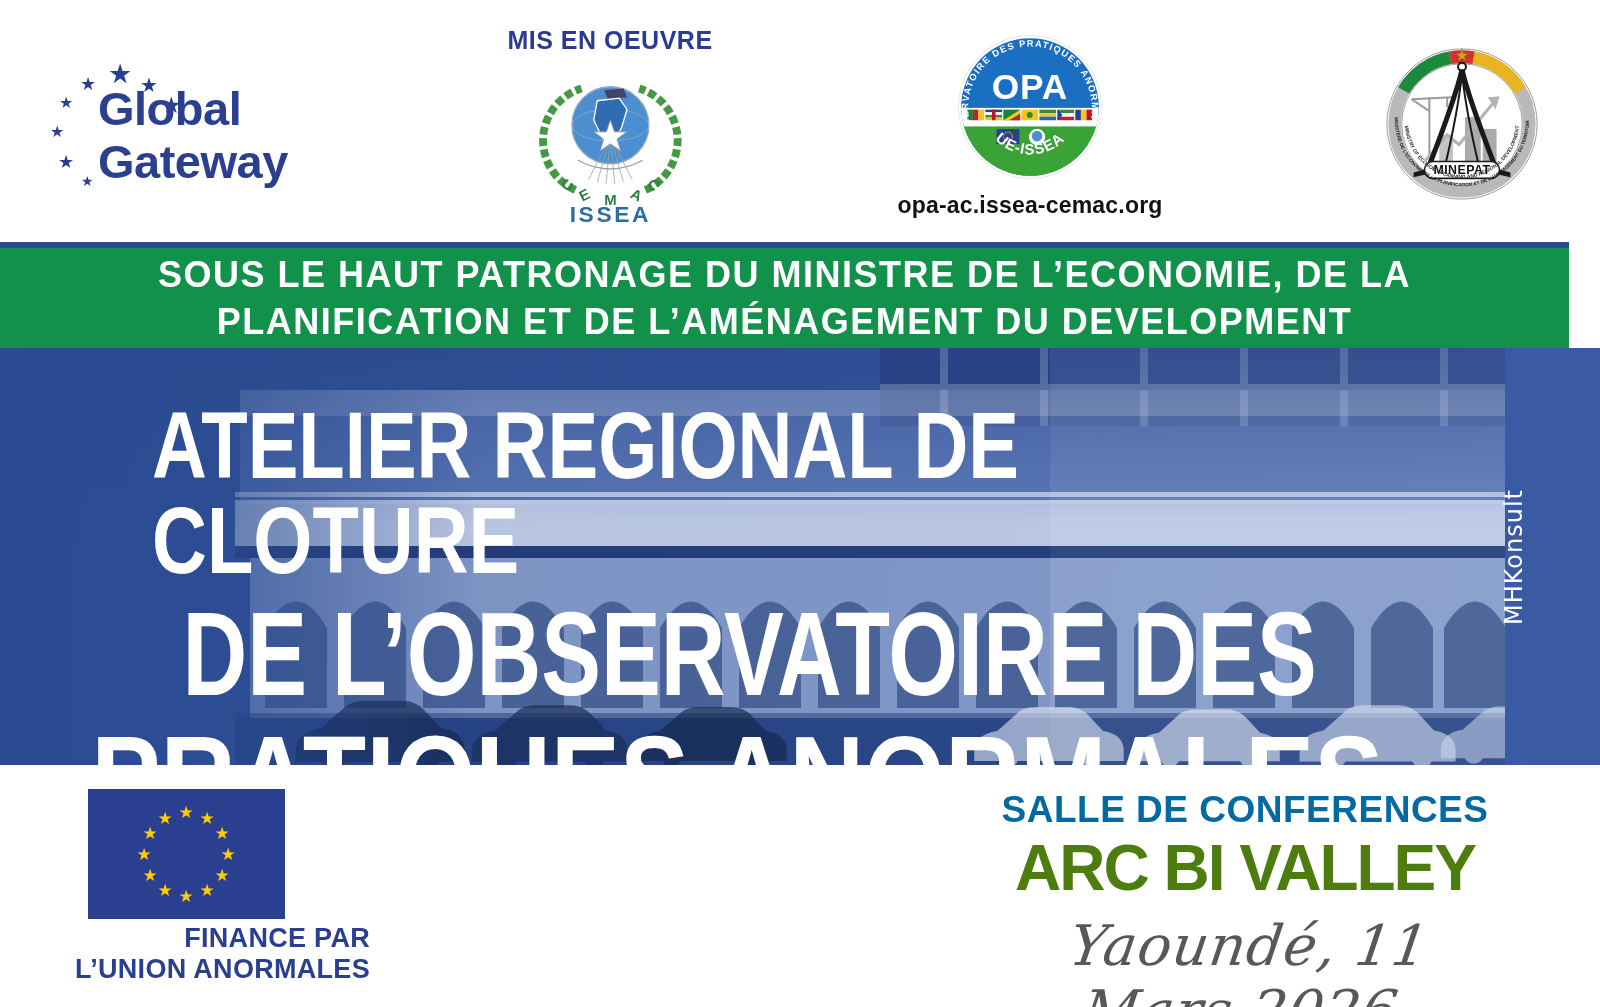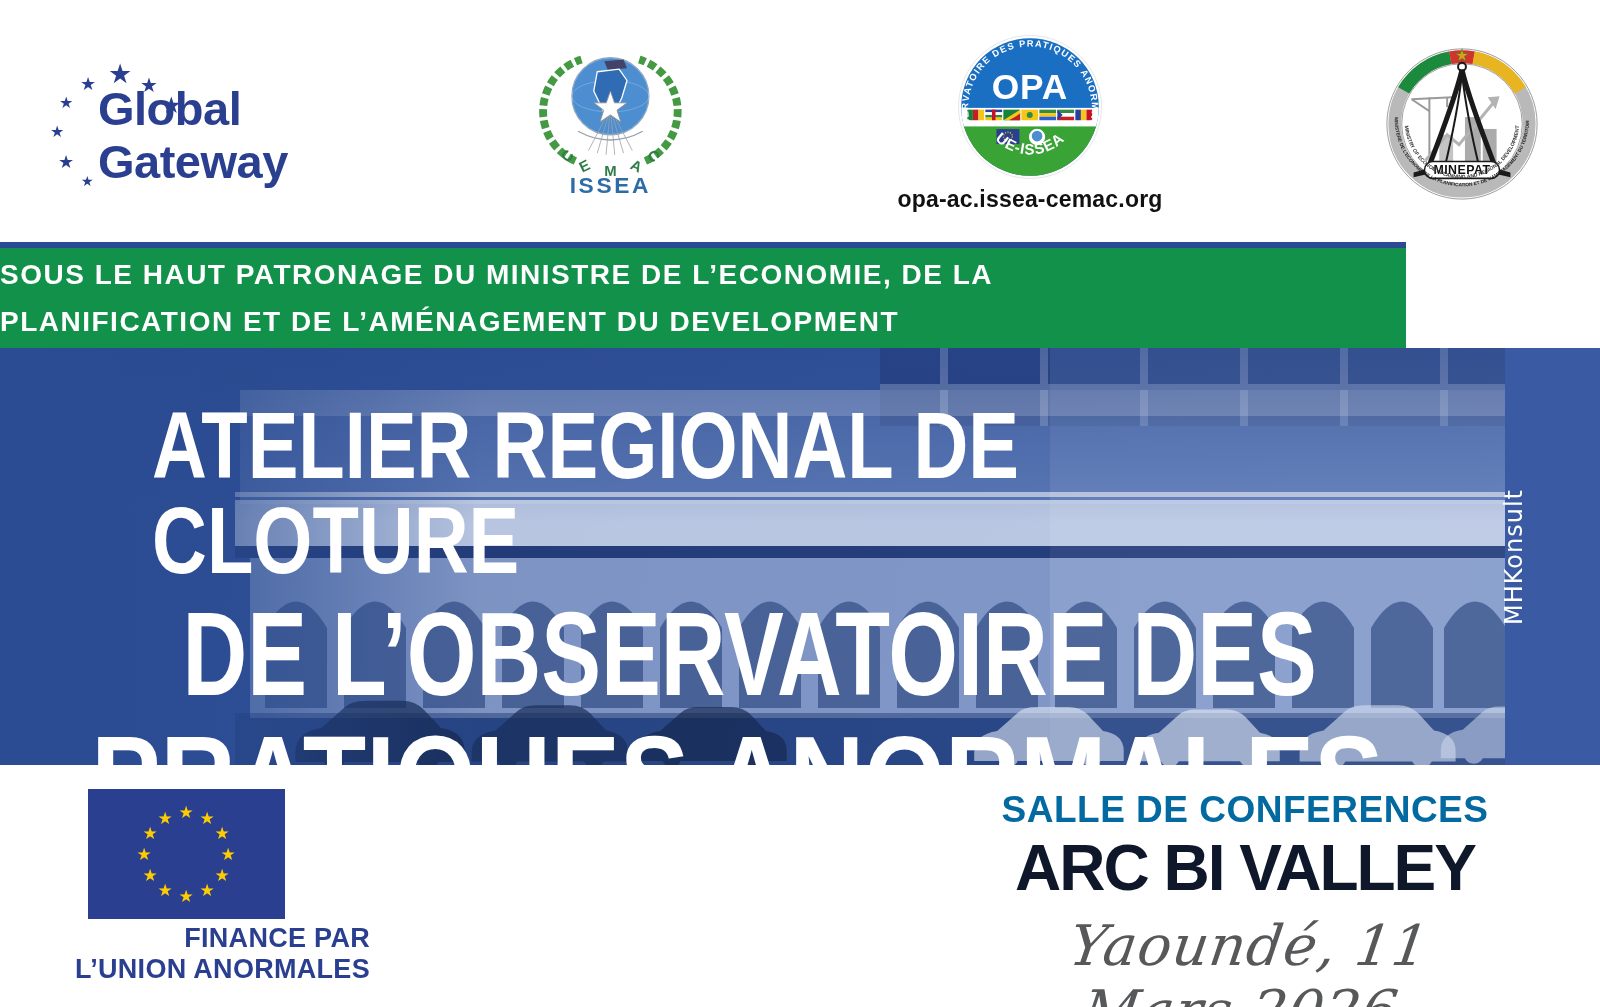--- a/index.html
+++ b/index.html
@@ -14,28 +14,28 @@
   .gg-star { position:absolute; color:#2b3f90; line-height:1; }
   .gg-text { position:absolute; left:58px; top:34px; font-weight:bold; color:#2b3f90;
              font-size:47px; line-height:1.13; letter-spacing:-0.5px; }
 
   .issea { position:absolute; left:465px; top:26px; width:290px; text-align:center; }
   .issea-caption { font-size:25px; font-weight:bold; color:#2b3b8f; line-height:1.16; letter-spacing:0.5px; }
   .issea svg { margin-top:2px; height:168px; }
 
   .opa { position:absolute; left:880px; top:32px; width:300px; text-align:center; }
   .opa svg { height:150px; }
-  .opa-url { margin-top:0; font-size:23px; font-weight:bold; color:#111; letter-spacing:0.2px; }
+  .opa-url { margin-top:6px; font-size:23px; font-weight:bold; color:#111; letter-spacing:0.2px; }
 
   .minepat { position:absolute; left:1378px; top:40px; width:168px; height:168px; }
 
   
-  .patronage { position:absolute; left:0; top:242px; width:1406px; height:106px;
+  .patronage { position:absolute; left:0; top:242px; width:1569px; height:106px;
                background:#12914a; border-top:6px solid #2b4a93;
-               color:#fff; font-weight:bold; font-size:28px;
+               text-align:center; color:#fff; font-weight:bold; font-size:36px;
                letter-spacing:1.5px; line-height:47px; padding-top:3px; }
 
   
   .hero { position:absolute; left:0; top:348px; width:1600px; height:417px; overflow:hidden;
           background:linear-gradient(100deg,#2b4c92 0%, #33549c 45%, #3a5ca4 100%); }
   .hero svg.building { position:absolute; left:0; top:0; }
   .hero .fade { position:absolute; left:0; top:0; width:1600px; height:417px;
       background:
         linear-gradient(90deg, rgba(43,76,146,1) 0%, rgba(43,76,146,.85) 7%, rgba(43,76,146,0) 30%),
         linear-gradient(180deg, rgba(40,70,140,.5) 0%, rgba(40,70,140,0) 42%); }
@@ -50,21 +50,21 @@
 
   
   .footer { position:absolute; left:0; top:765px; width:1600px; height:242px; background:#fff; }
   .eu-flag { position:absolute; left:88px; top:24px; width:197px; height:130px; background:#2b3f90; }
   .eu-star { position:absolute; color:#ffcc00; font-size:17px; line-height:1;
              transform:translate(-50%,-50%); }
   .eu-caption { position:absolute; left:4px; top:158px; width:366px; text-align:right;
                 font-weight:bold; color:#2b3f90; font-size:27px; line-height:1.15; letter-spacing:0.3px; }
   .venue { position:absolute; left:985px; top:24px; width:520px; text-align:center; }
   .venue-1 { color:#0369a1; font-weight:bold; font-size:37px; letter-spacing:0.5px; }
-  .venue-2 { color:#0f172a; font-weight:bold; font-size:64px; letter-spacing:-2px; margin-top:0px; }
+  .venue-2 { color:#4d7c0f; font-weight:bold; font-size:64px; letter-spacing:-2px; margin-top:0px; }
   .venue-date { color:#57585a; font-size:56px; font-family:"DejaVu Serif", serif; font-style:italic;
                 transform:skewX(-8deg); margin-top:8px; letter-spacing:1px; }
 </style>
 </head>
 <body>
 
 <div class="header">
 
   <div class="gg">
     <span class="gg-star" style="left:40px;top:27px;font-size:18px">★</span>
@@ -76,20 +76,21 @@
     <span class="gg-star" style="left:18px;top:105px;font-size:18px">★</span>
     <span class="gg-star" style="left:41px;top:126px;font-size:14px">★</span>
     <div class="gg-text">
       <div>Global</div>
       <div>Gateway</div>
     </div>
   </div>
 
   <div class="issea">
     <div class="issea-caption">
+      <div>MIS EN OEUVRE</div>
     </div>
     <svg viewBox="0 0 170 192">
       <path d="M 45,152 A 62,62 0 0 1 52,36" fill="none" stroke="#449a43" stroke-width="9" stroke-dasharray="9 4"></path>
       <path d="M 125,152 A 62,62 0 0 0 118,36" fill="none" stroke="#449a43" stroke-width="9" stroke-dasharray="9 4"></path>
       <circle cx="85" cy="78" r="44" fill="#4d8ed0" stroke="#8fa8c4" stroke-width="1.5"></circle>
       <ellipse cx="85" cy="78" rx="44" ry="18" fill="none" stroke="#ffffff" stroke-opacity="0.25"></ellipse>
       <path d="M 78,38 L 100,36 L 104,46 L 82,48 Z" fill="#43436a"></path>
       <path d="M 70,50 L 95,47 L 104,60 L 98,80 L 88,100 L 77,95 L 66,72 Z" fill="#2f6cb3" stroke="#ffffff" stroke-width="1.5"></path>
       <g stroke="#9aa0a8" stroke-width="0.9">
         <line x1="85" y1="92" x2="60" y2="140"></line>

